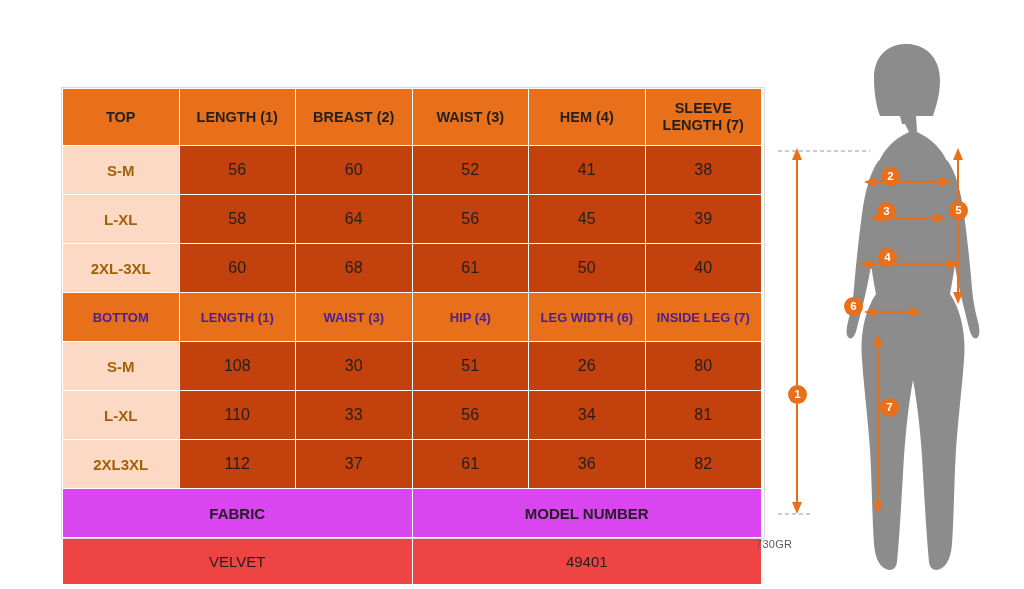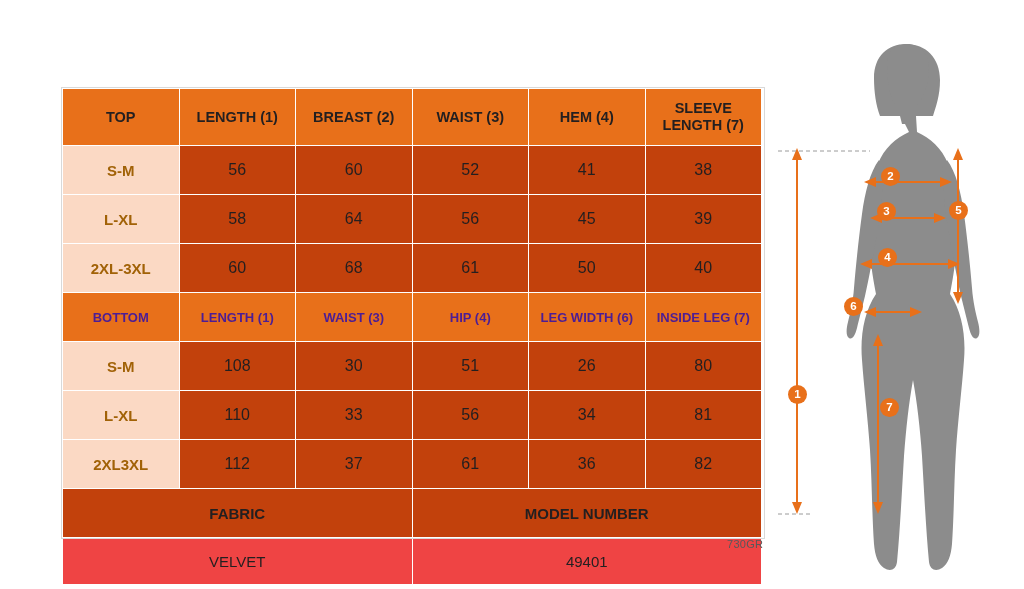--- a/index.html
+++ b/index.html
@@ -56,21 +56,21 @@
     color: #a16207;
   }
   .size-table tr.subheader td {
     background: #e8701a;
     color: #4c1d95;
     font-weight: bold;
     font-size: 13px;
     height: 46px;
   }
   .size-table tr.footer-head td {
-    background: #c2410c;
+    background: #d946ef;
     color: #231f20;
     font-weight: bold;
     font-size: 15px;
     height: 46px;
     text-align: center;
   }
   .size-table tr.footer-val td {
     background: #ef4444;
     font-size: 15px;
     height: 44px;
@@ -81,21 +81,21 @@
     top: 87px;
     width: 702px;
     height: 450px;
     border: 1px solid #d9d9d9;
     pointer-events: none;
   }
 
   
   .code-label {
     position: absolute;
-    left: 727px;
+    left: 756px;
     top: 538px;
     font-size: 11px;
     color: #58595b;
     letter-spacing: 0.3px;
   }
 
   
   .figure {
     position: absolute;
     left: 770px;

